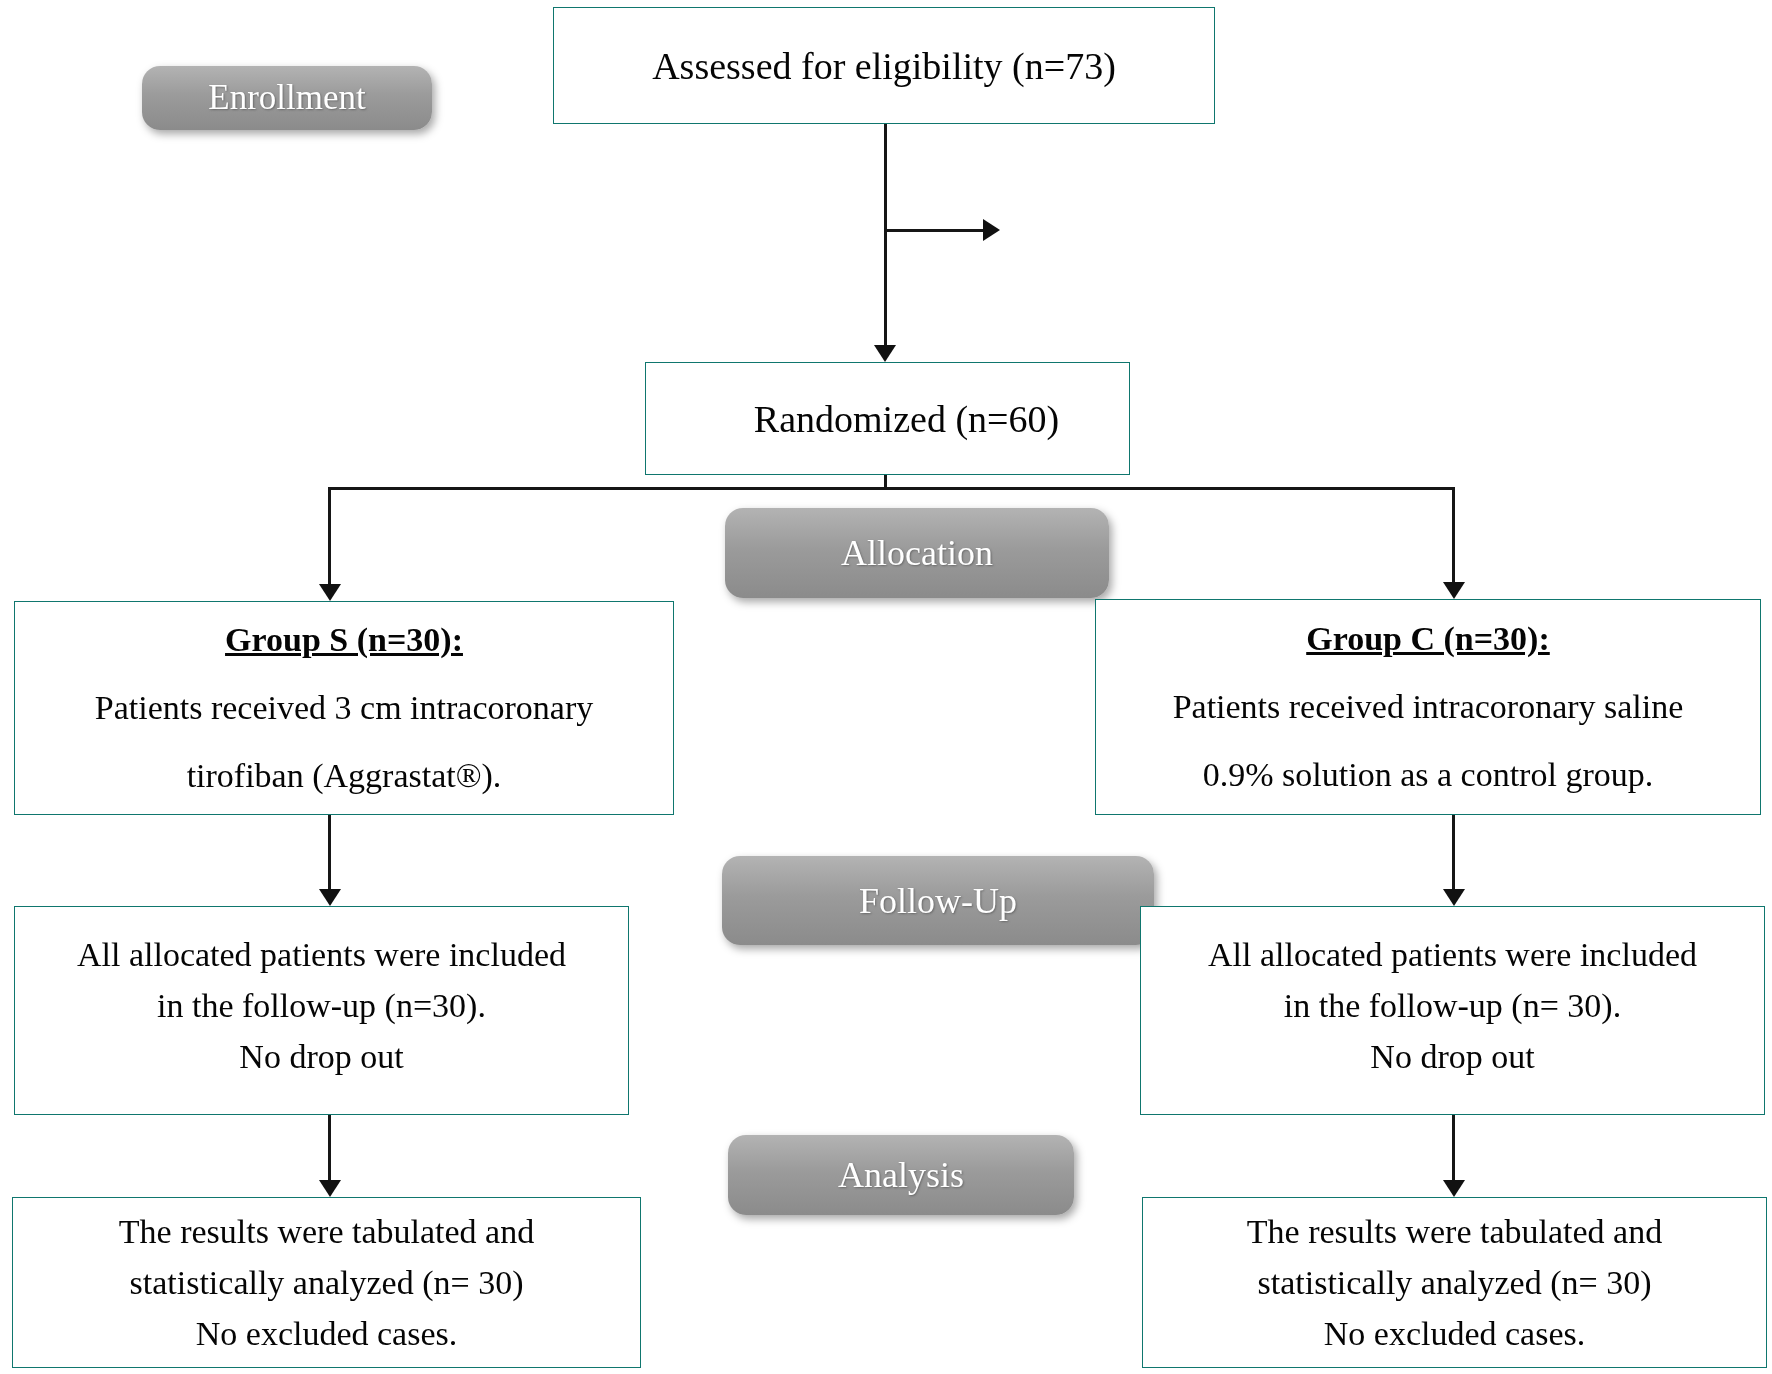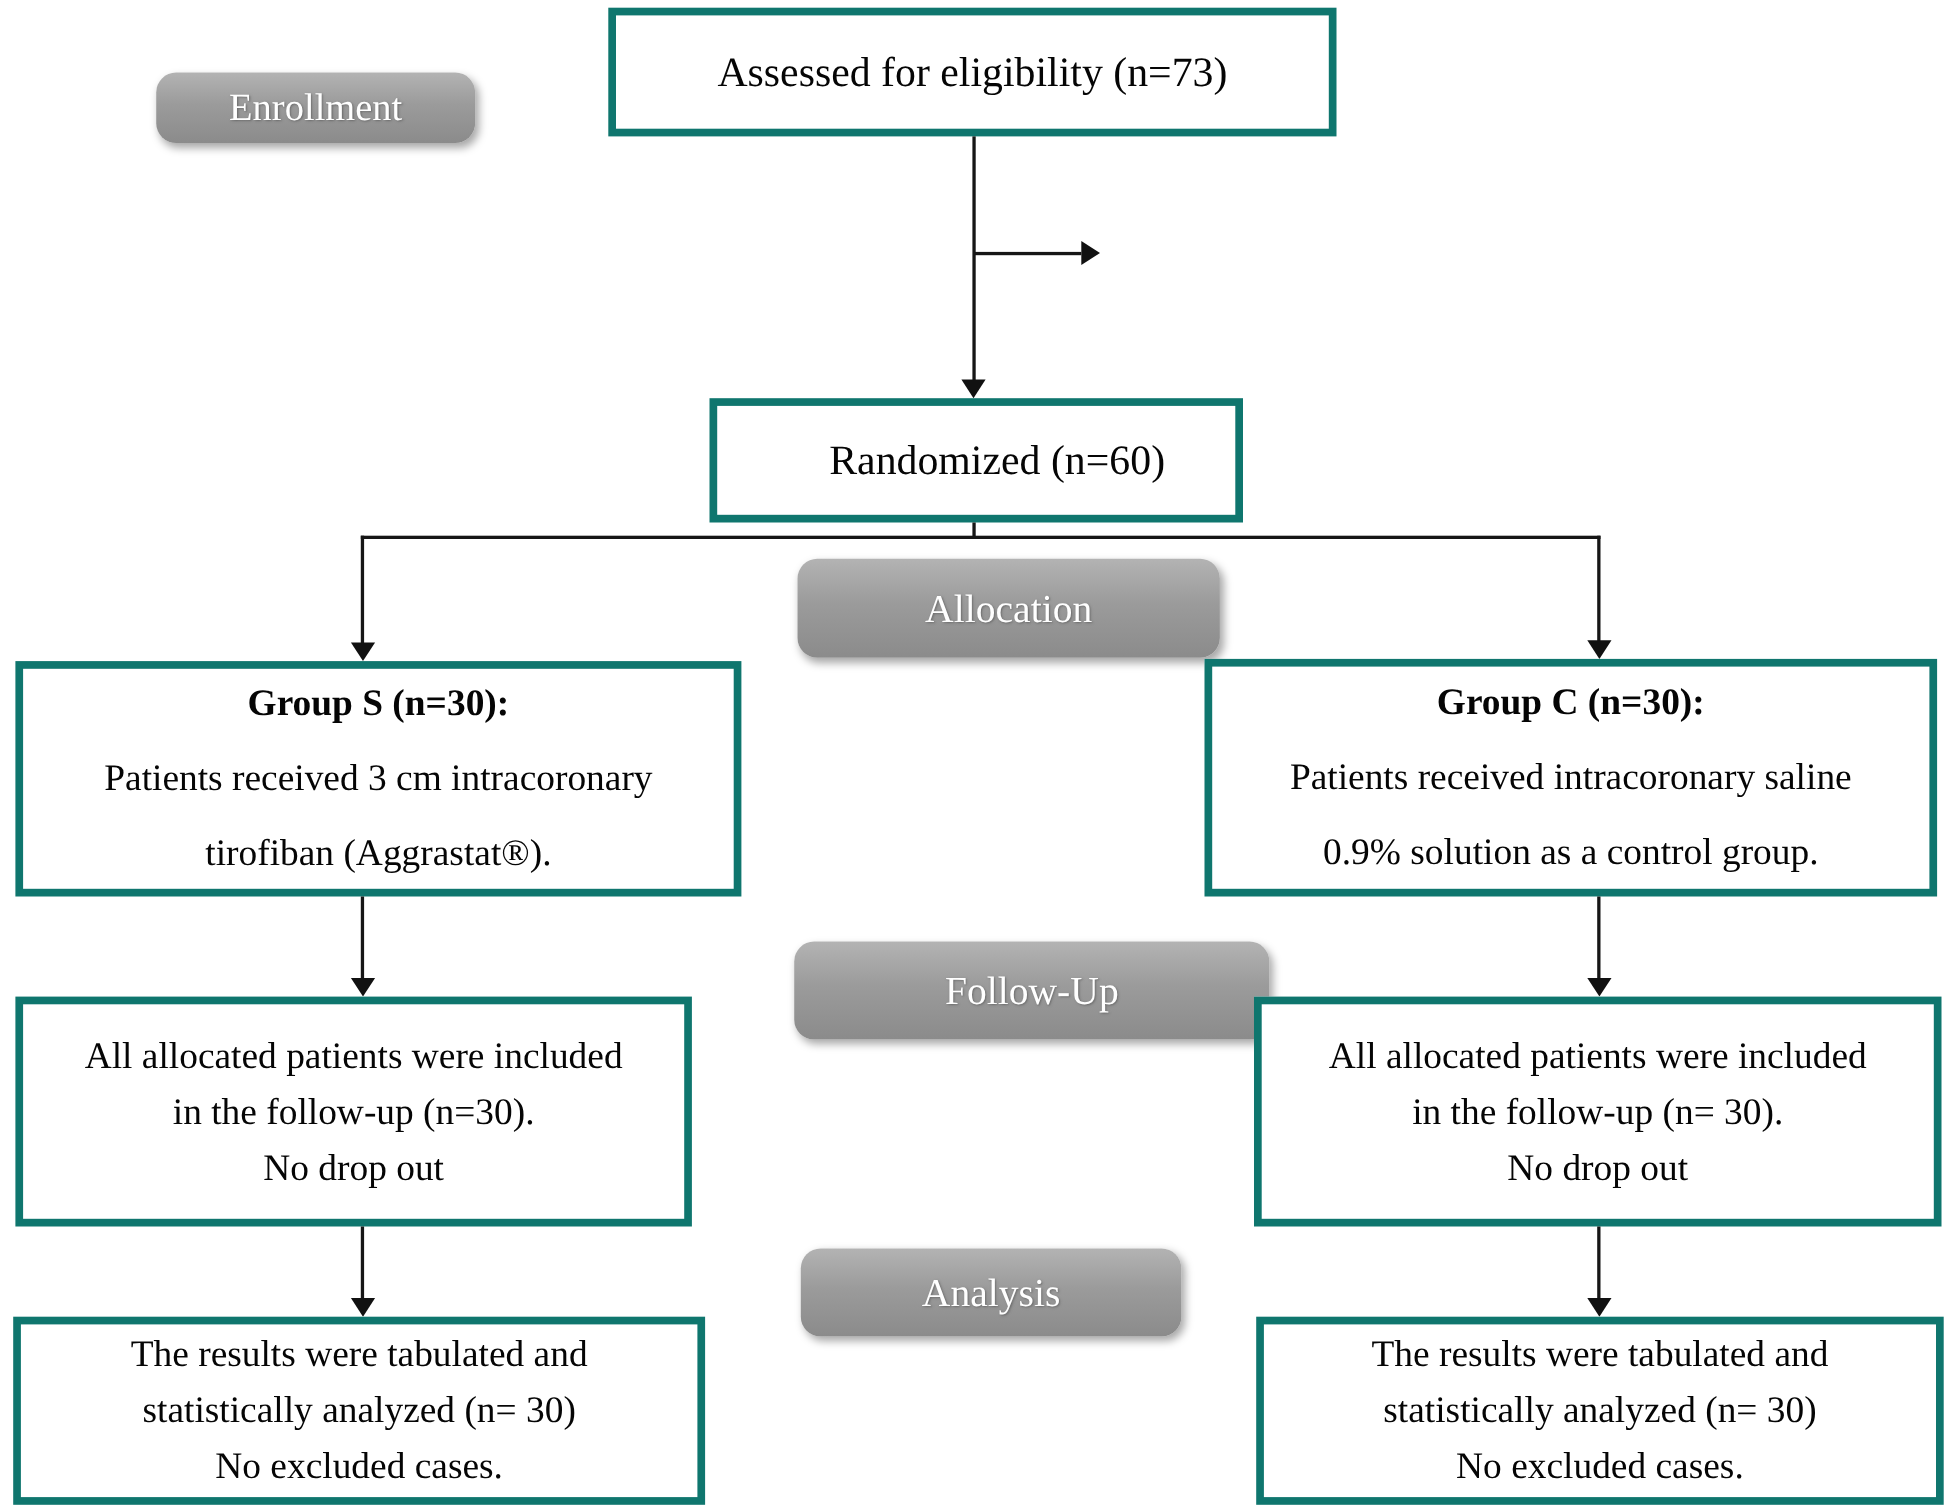--- a/index.html
+++ b/index.html
@@ -12,28 +12,28 @@
     font-family: "Liberation Serif", "DejaVu Serif", serif;
     color: #050505;
     overflow: hidden;
   }
 
   
   .box {
     position: absolute;
     box-sizing: border-box;
     background: #ffffff;
-    border: 7px solid #0f766e;
+    border: 1px solid #0f766e;
     display: flex;
     flex-direction: column;
     align-items: center;
     justify-content: center;
     text-align: center;
   }
-  .box .t-bold { font-weight: bold; }
+  .box .t-bold { font-weight: bold; text-decoration: underline; }
 
   #box-assessed   { left: 553px;  top: 7px;    width: 662px; height: 117px; font-size: 38px; }
   #box-excluded   { left: 1000px; top: 140px;  width: 675px; height: 192px;
                     align-items: flex-start; text-align: left;
                     padding: 10px 16px 10px 38px; font-size: 34px; line-height: 1.55; }
   #box-excluded .bullet-line { margin-left: 22px; }
   #box-randomized { left: 645px;  top: 362px;  width: 485px; height: 113px; font-size: 38px; padding-left: 38px; }
 
   #box-group-s    { left: 14px;   top: 601px;  width: 660px; height: 214px; font-size: 34px; line-height: 2.0; }
   #box-group-c    { left: 1095px; top: 599px;  width: 666px; height: 216px; font-size: 34px; line-height: 2.0; }

